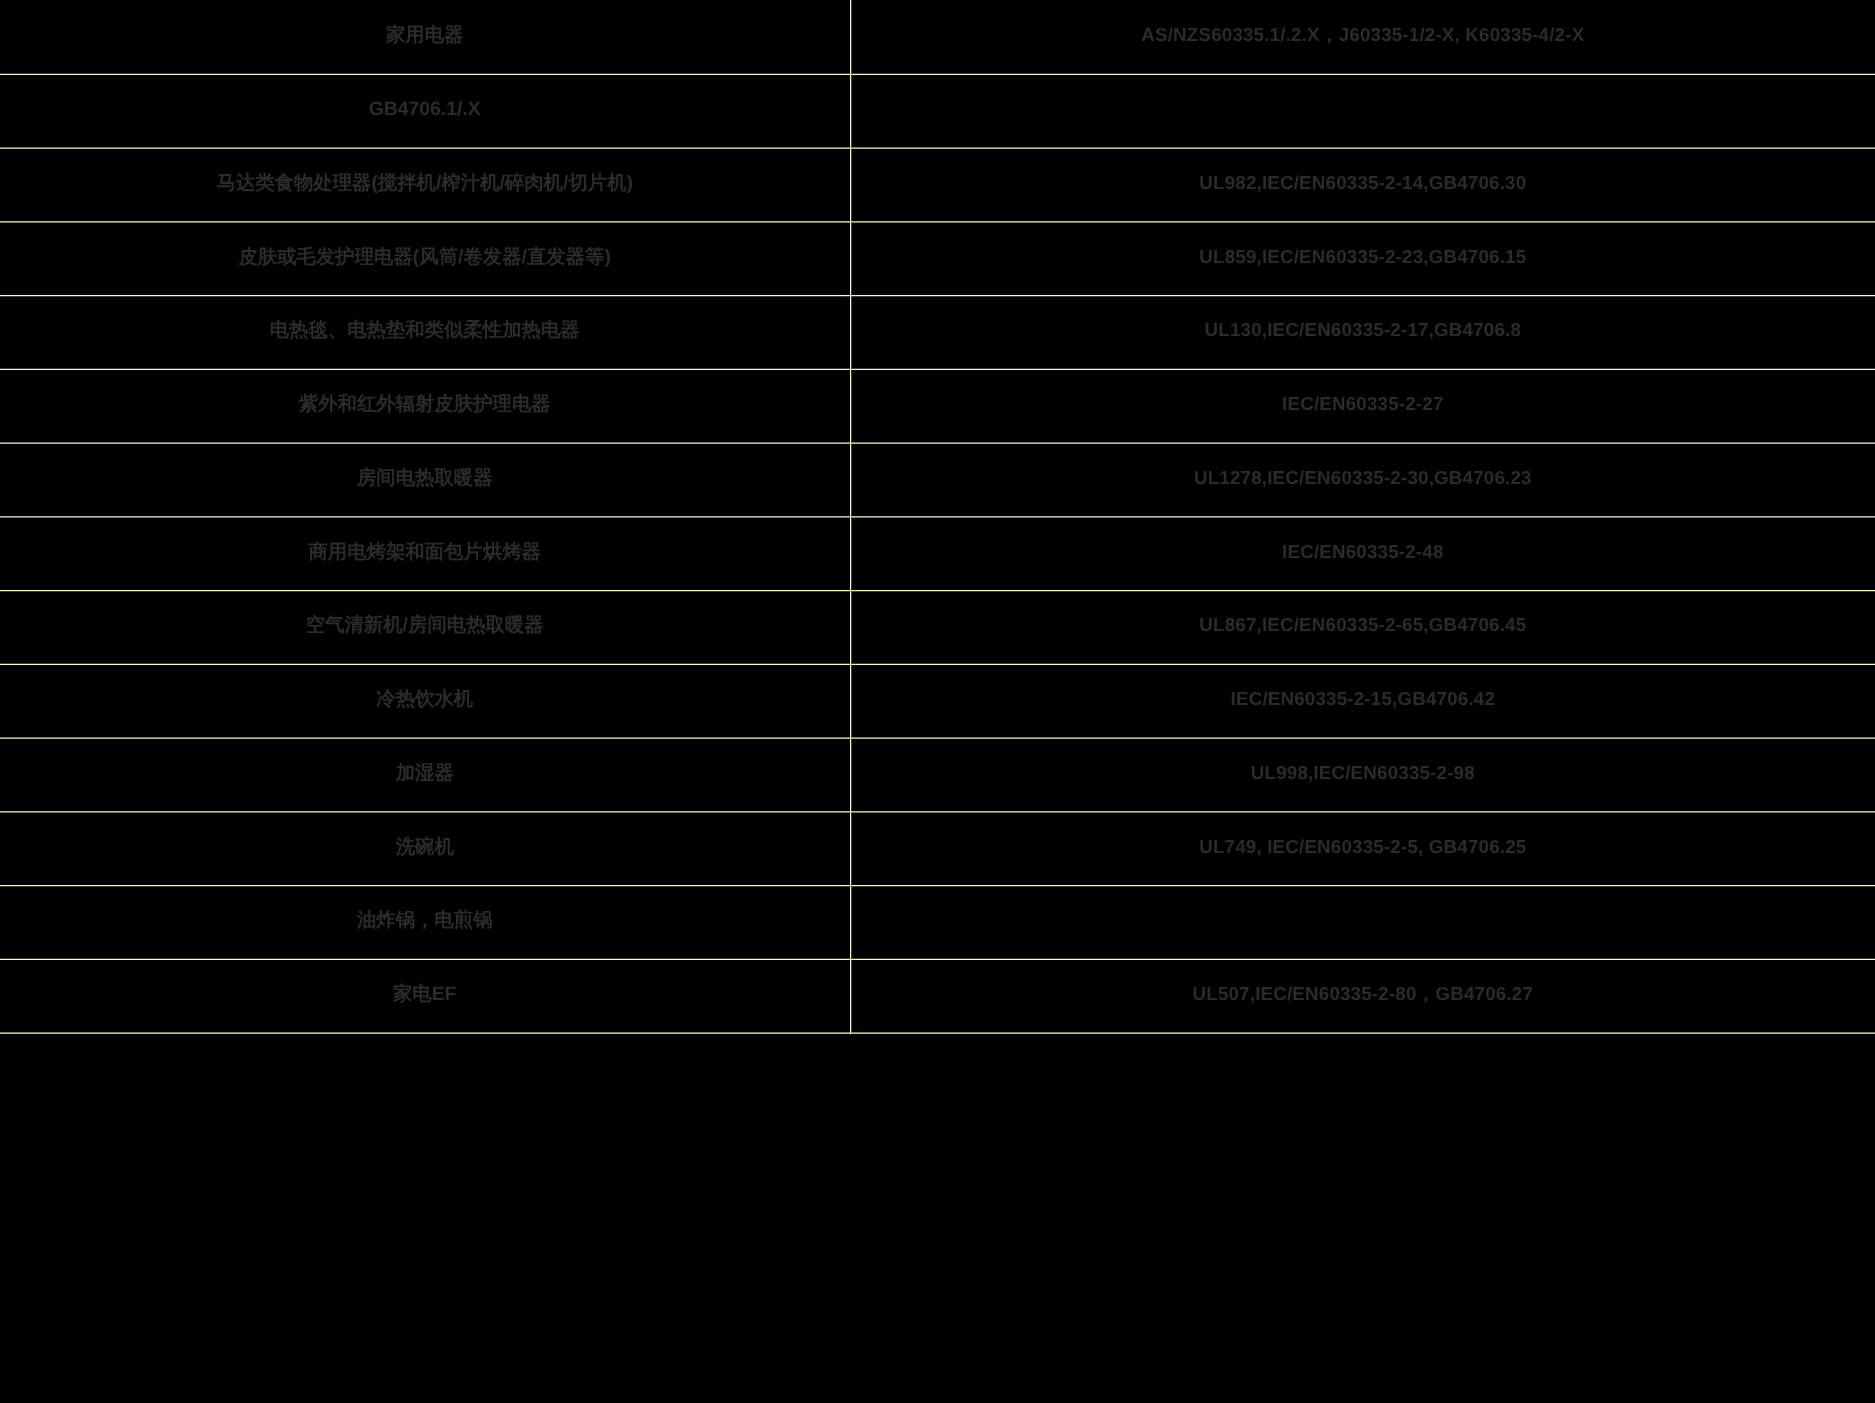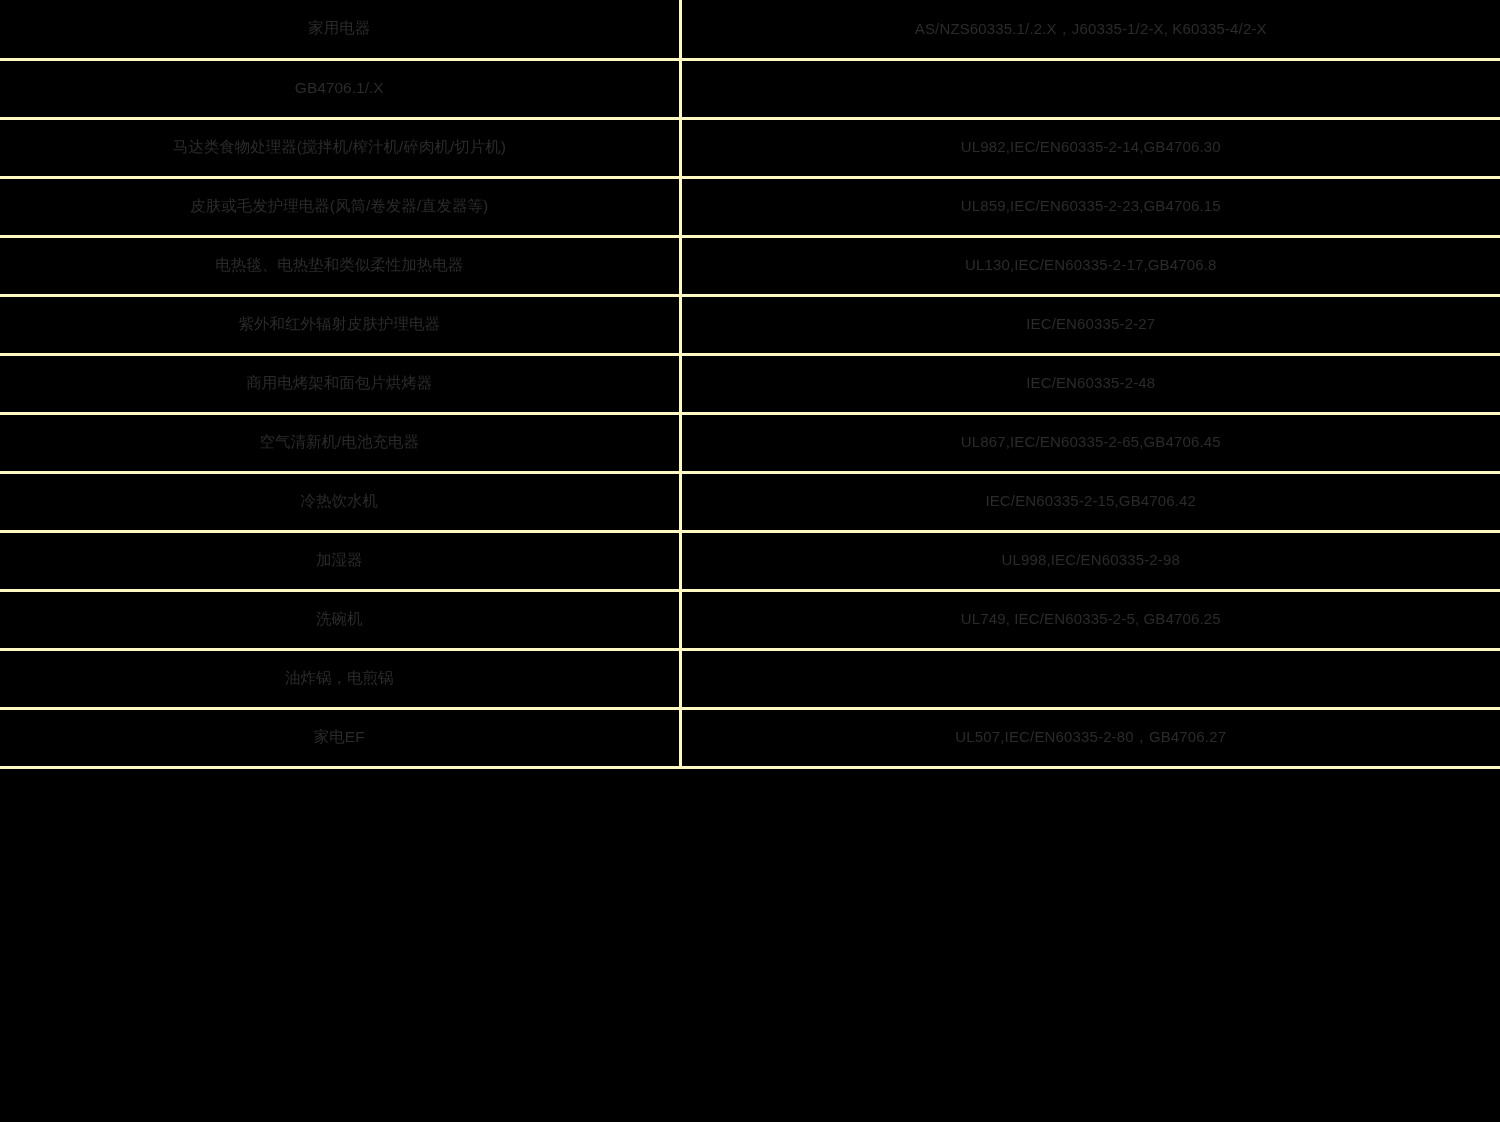--- a/index.html
+++ b/index.html
@@ -23,23 +23,24 @@
   table.spec-table {
     width: 1500px;
     border-collapse: collapse;
     table-layout: fixed;
   }
   table.spec-table col.col-category { width: 680px; }
   table.spec-table col.col-standard { width: 820px; }
 
   table.spec-table tr {
     height: 59px;
+    font-weight: bold;
   }
   table.spec-table td {
-    border: 3px solid #fef9c3;
+    border: 1px solid #fef9c3;
     text-align: center;
     vertical-align: middle;
     font-size: 15.5px;
     line-height: 1.35;
     color: #2b2b2b;
     padding: 4px 10px;
     box-sizing: border-box;
     white-space: nowrap;
     overflow: hidden;
   }
@@ -88,25 +89,29 @@
       </tr>
       <tr>
         <td class="cell-category">电热毯、电热垫和类似柔性加热电器</td>
         <td class="cell-standard">UL130,IEC/EN60335-2-17,GB4706.8</td>
       </tr>
       <tr>
         <td class="cell-category">紫外和红外辐射皮肤护理电器</td>
         <td class="cell-standard">IEC/EN60335-2-27</td>
       </tr>
       <tr>
+        <td class="cell-category">房间电热取暖器</td>
+        <td class="cell-standard">UL1278,IEC/EN60335-2-30,GB4706.23</td>
+      </tr>
+      <tr>
         <td class="cell-category">商用电烤架和面包片烘烤器</td>
         <td class="cell-standard">IEC/EN60335-2-48</td>
       </tr>
       <tr>
-        <td class="cell-category">空气清新机/电池充电器</td>
+        <td class="cell-category">空气清新机/房间电热取暖器</td>
         <td class="cell-standard">UL867,IEC/EN60335-2-65,GB4706.45</td>
       </tr>
       <tr>
         <td class="cell-category">冷热饮水机</td>
         <td class="cell-standard">IEC/EN60335-2-15,GB4706.42</td>
       </tr>
       <tr>
         <td class="cell-category">加湿器</td>
         <td class="cell-standard">UL998,IEC/EN60335-2-98</td>
       </tr>

